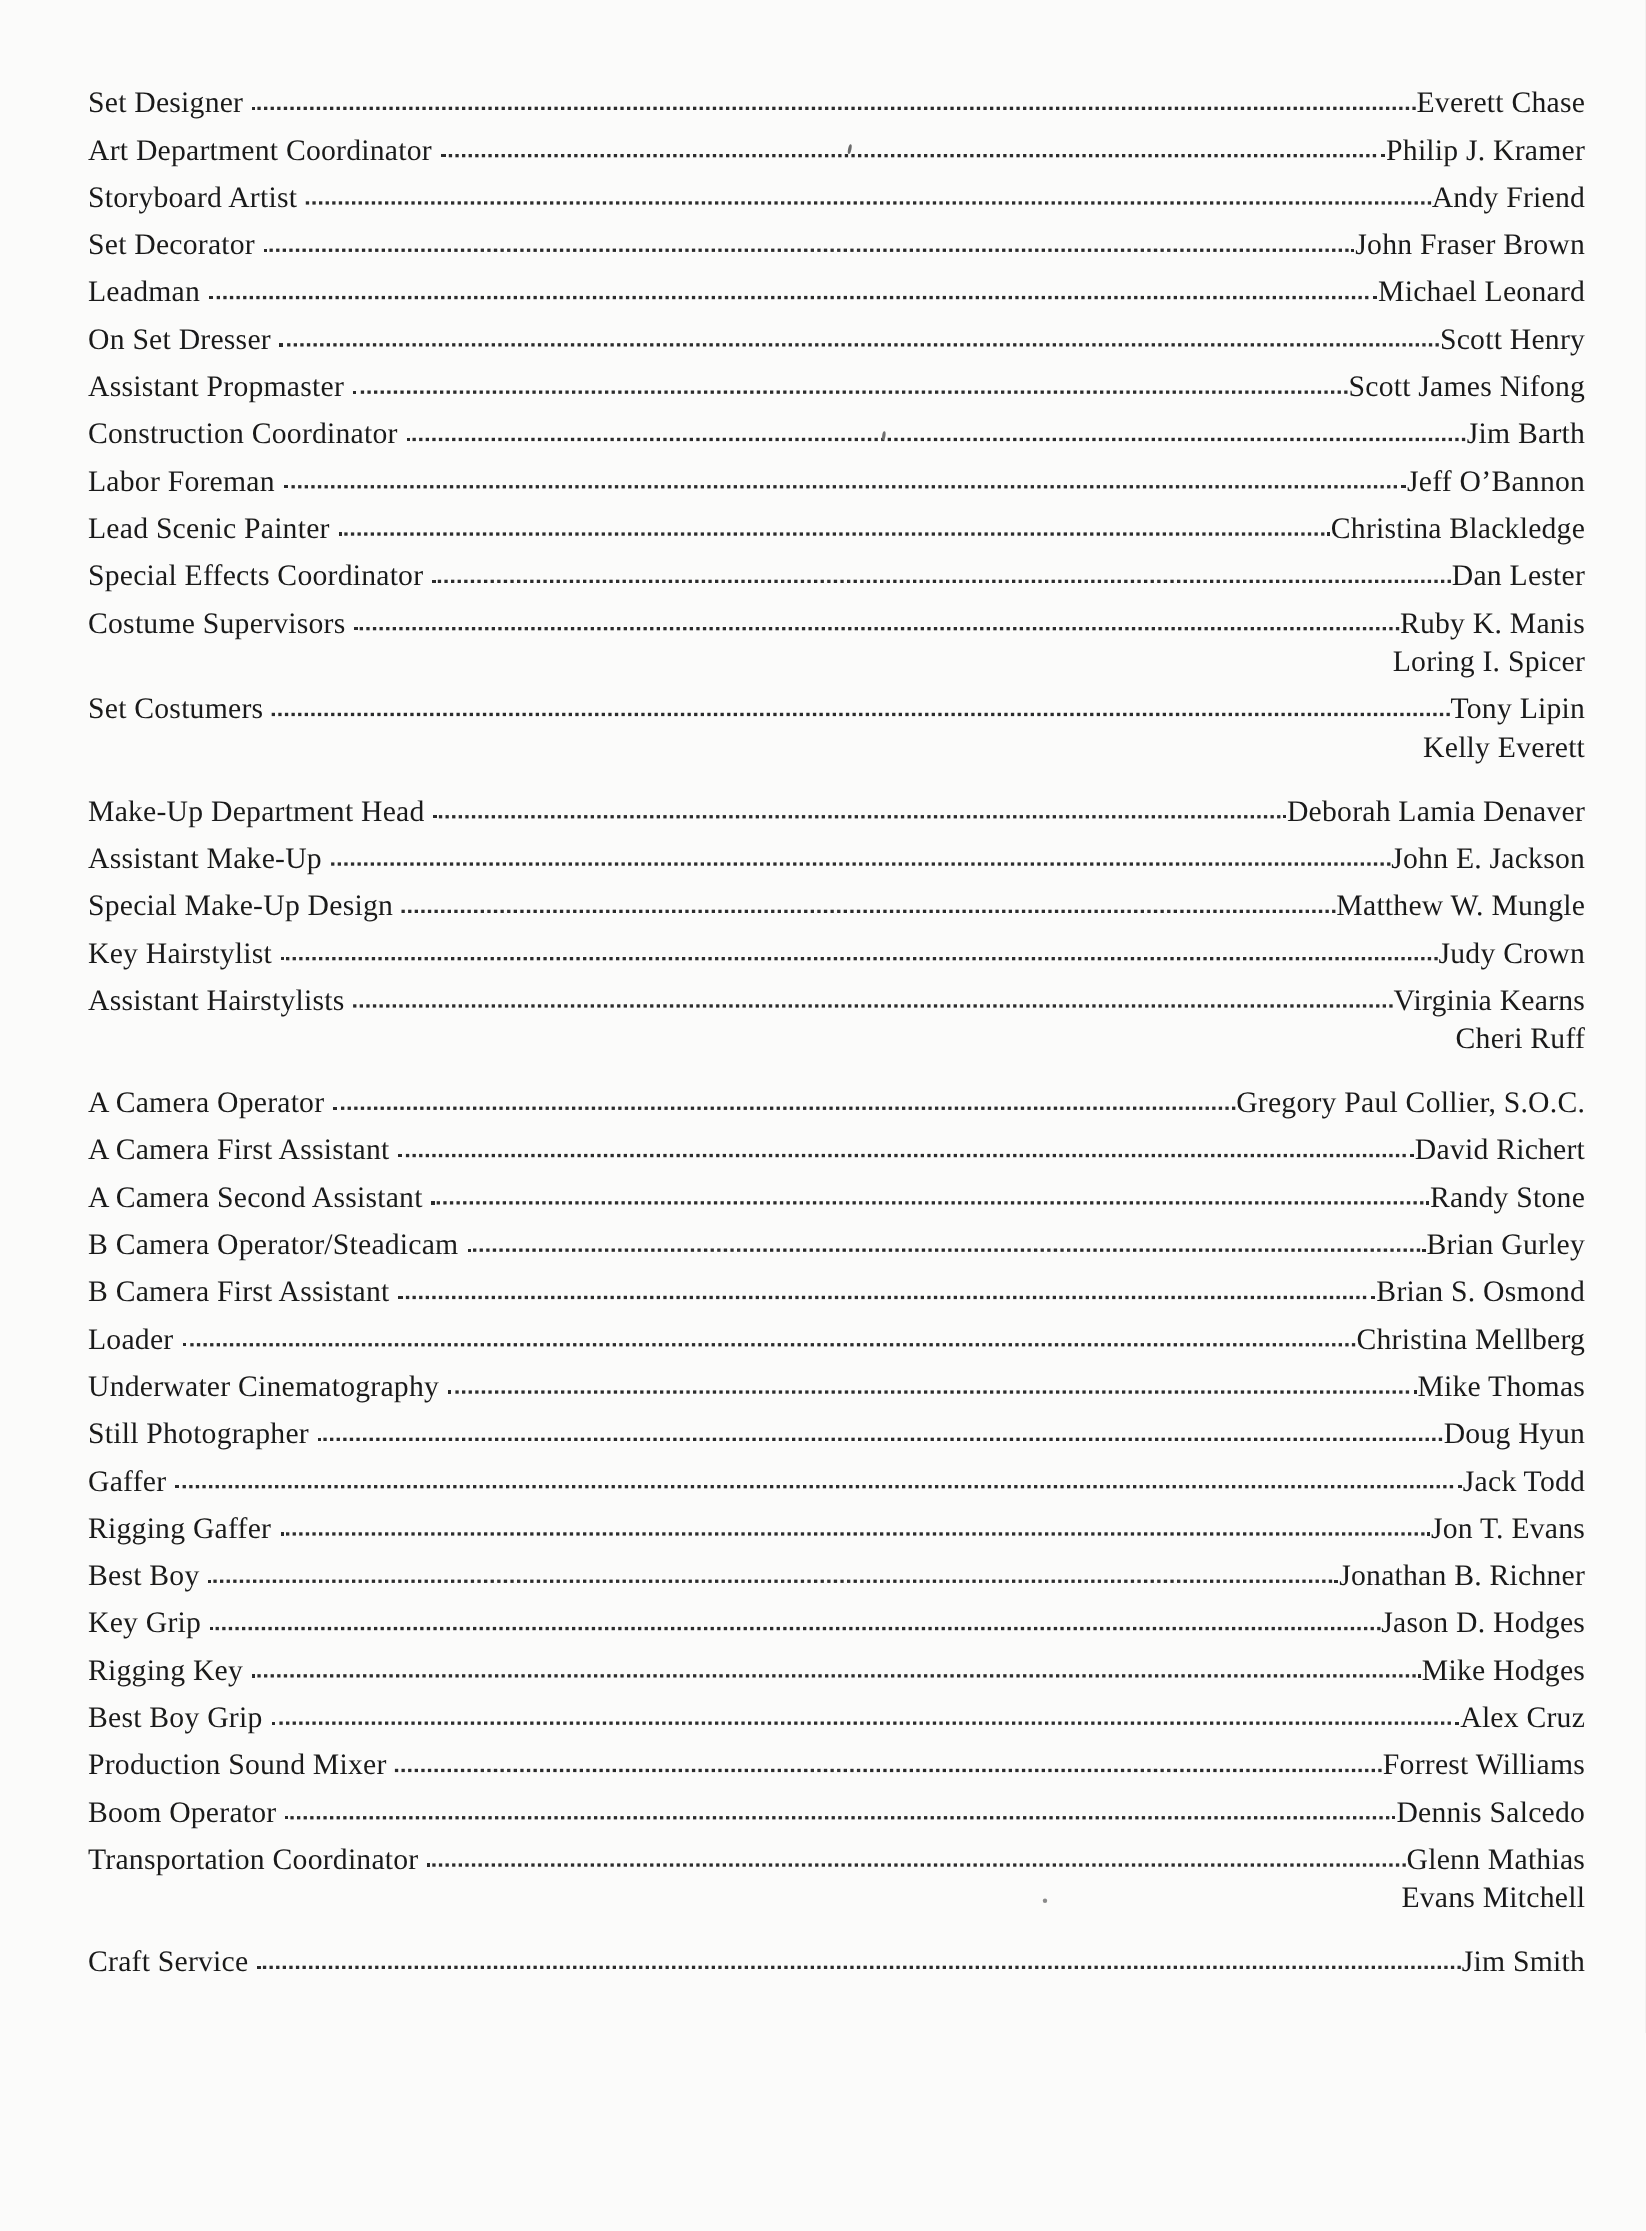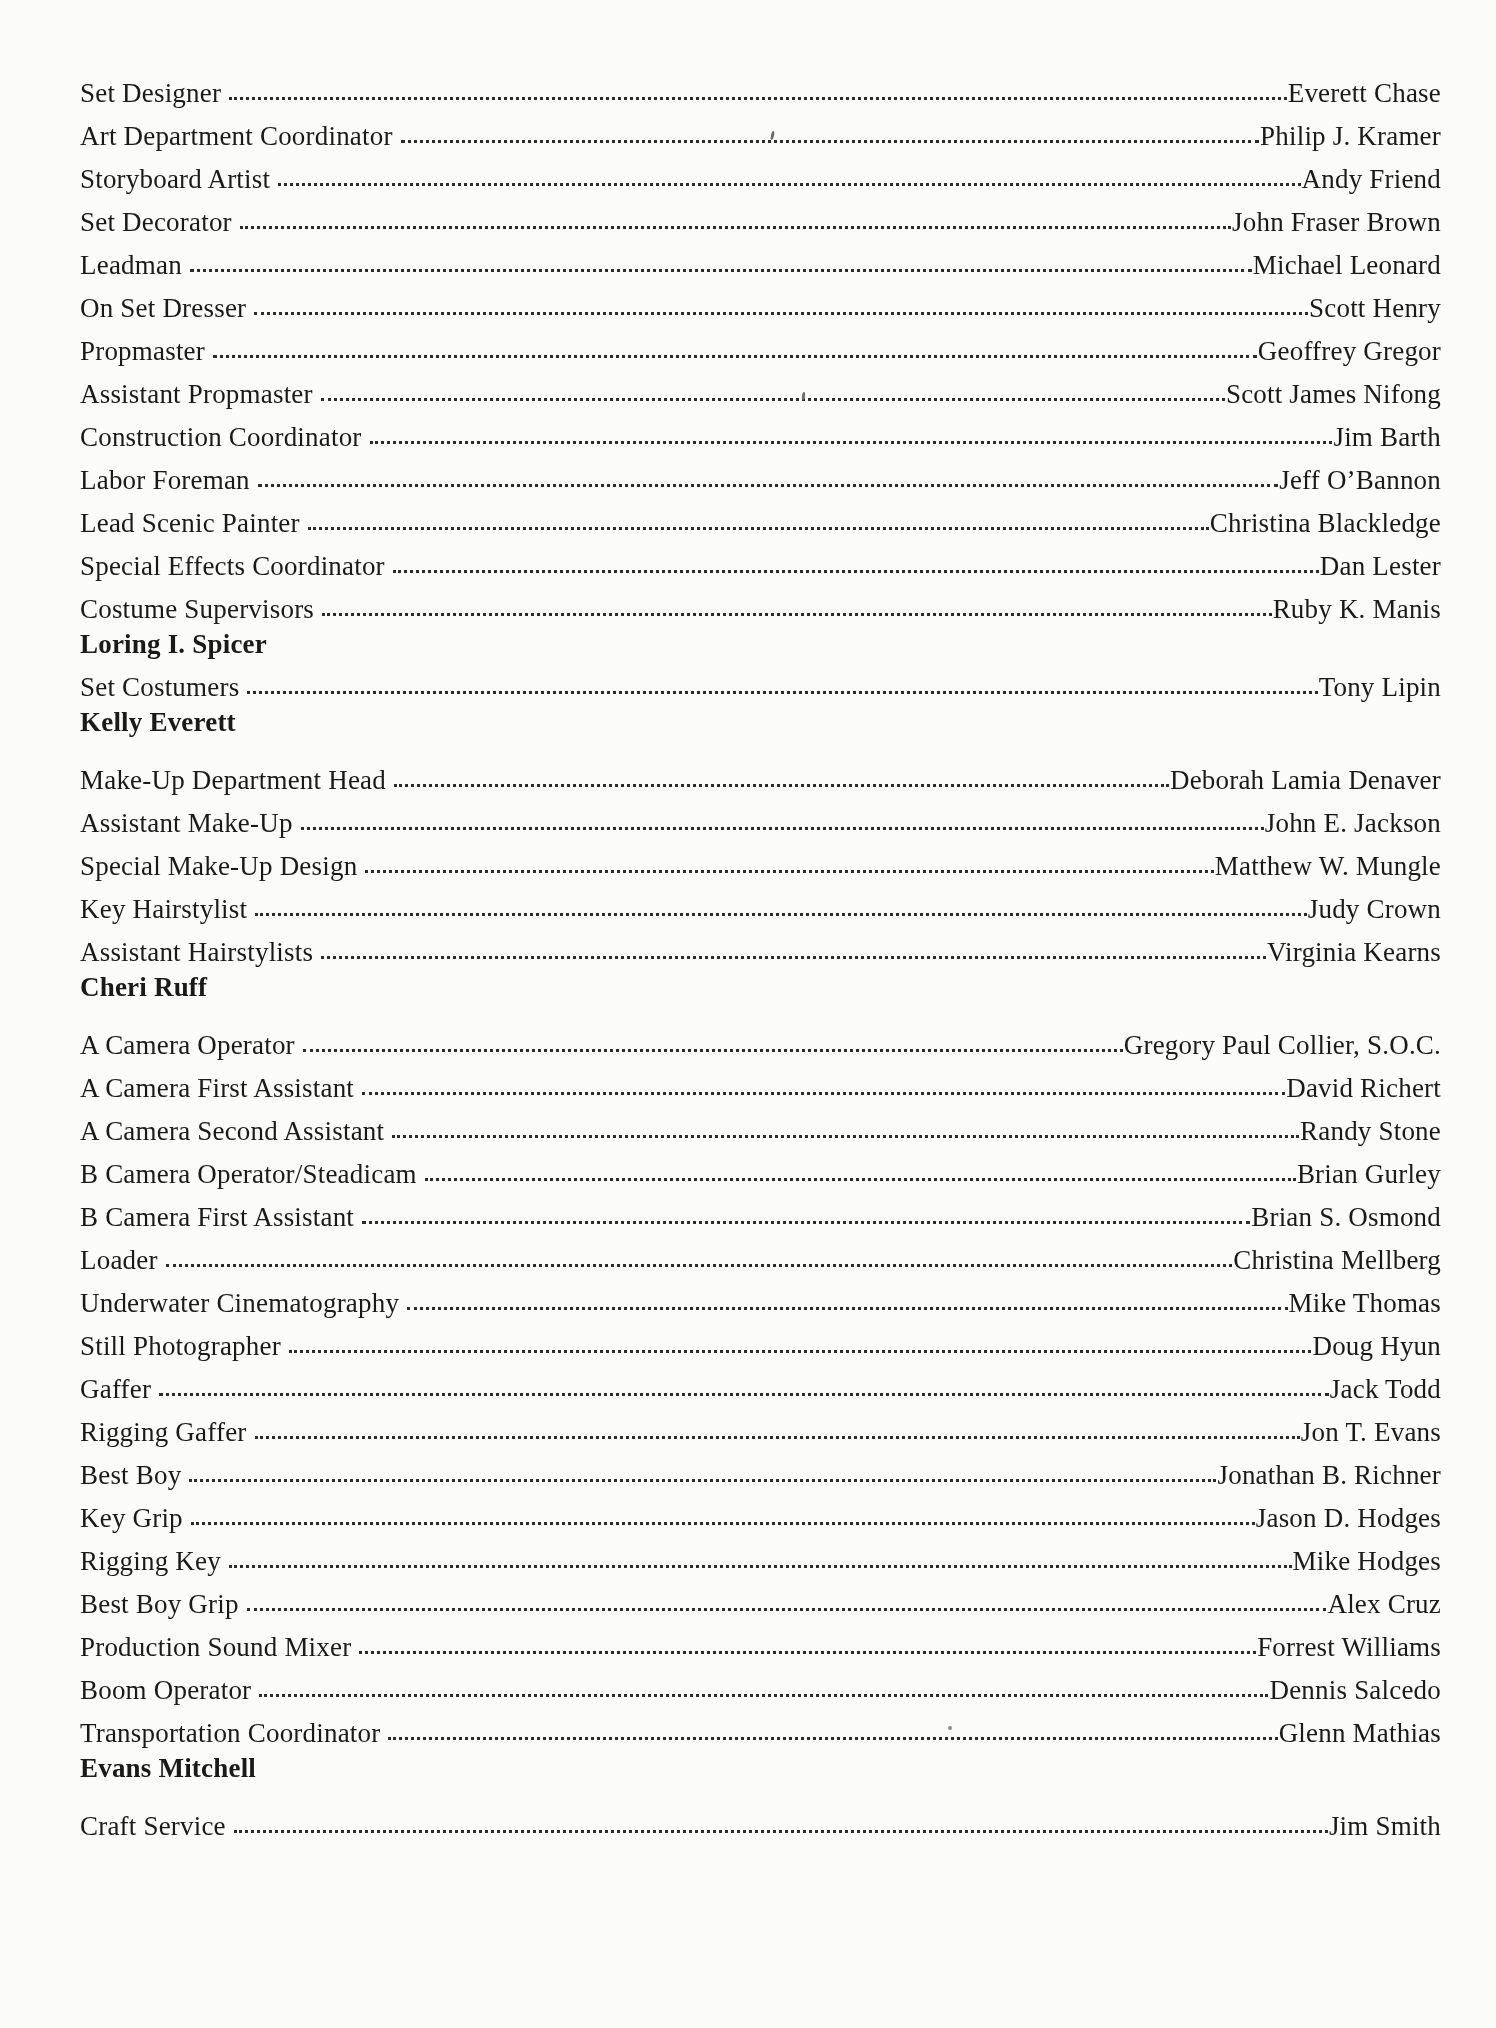--- a/index.html
+++ b/index.html
@@ -22,21 +22,21 @@
   .row {
     display: flex;
     align-items: flex-end;
     height: 43px;
     font-size: 27px;
     line-height: 1.05;
     letter-spacing: 0.2px;
   }
   .row.cont {
     height: 35px;
-    font-weight: bold;
+    justify-content: flex-end;
   }
   .role, .name { white-space: nowrap; }
   .leader {
     flex: 1 1 auto;
     min-width: 24px;
     border-bottom: 3px dotted #2b2b2b;
     margin: 0 1px 7px 8px;
     height: 0;
   }
   
@@ -79,25 +79,20 @@
     <span class="role">Leadman</span>
     <span class="leader"></span>
     <span class="name">Michael Leonard</span>
   </div>
         <div class="row">
     <span class="role">On Set Dresser</span>
     <span class="leader"></span>
     <span class="name">Scott Henry</span>
   </div>
         <div class="row">
-    <span class="role">Propmaster</span>
-    <span class="leader"></span>
-    <span class="name">Geoffrey Gregor</span>
-  </div>
-        <div class="row">
     <span class="role">Assistant Propmaster</span>
     <span class="leader"></span>
     <span class="name">Scott James Nifong</span>
   </div>
         <div class="row">
     <span class="role">Construction Coordinator</span>
     <span class="leader"></span>
     <span class="name">Jim Barth</span>
   </div>
         <div class="row">

